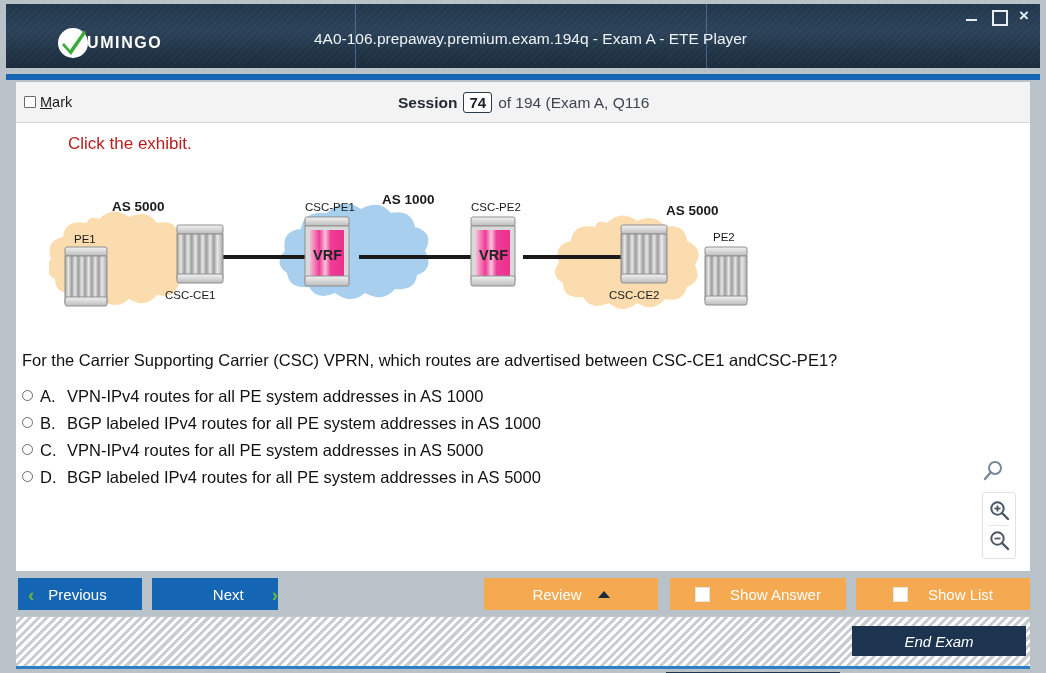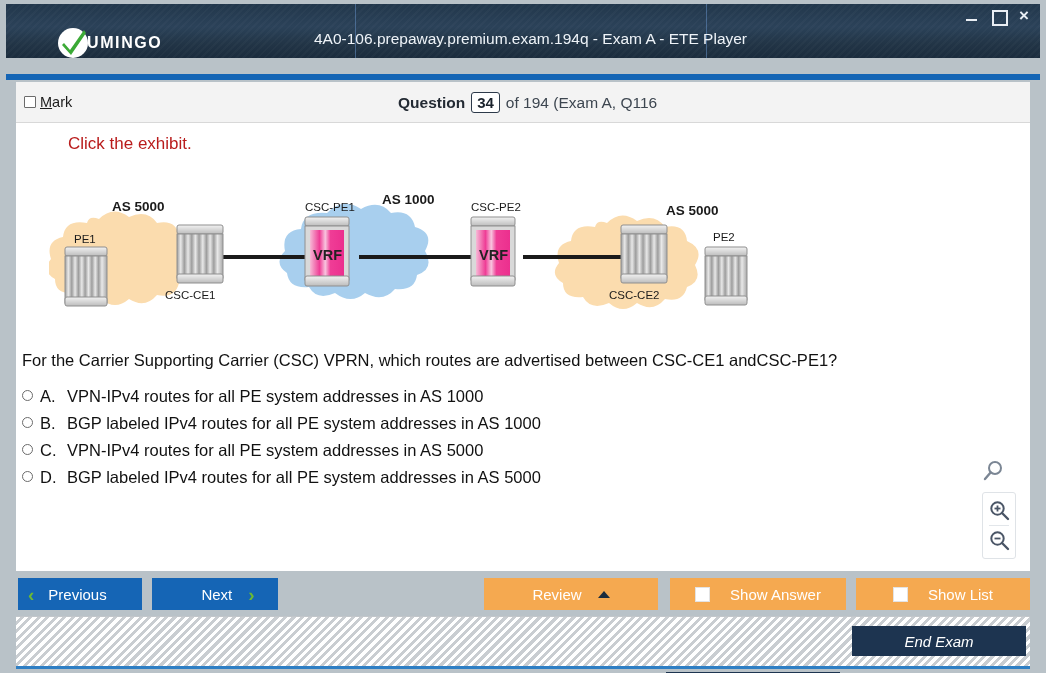--- a/index.html
+++ b/index.html
@@ -14,21 +14,21 @@
   
   #app {
     position: relative;
     width: 1046px; height: 673px;
     background: #b9c2c8;
   }
 
   
   .titlebar {
     position: absolute; left: 6px; top: 4px;
-    width: 1034px; height: 54px;
+    width: 1034px; height: 64px;
     background: linear-gradient(180deg,#22374c 0%,#2b4259 42%,#223547 72%,#1b2c3d 100%);
     overflow: hidden;
   }
   .titlebar::after{
     content:""; position:absolute; inset:0;
     background:
       repeating-linear-gradient(135deg, rgba(255,255,255,.022) 0 2px, rgba(0,0,0,0) 2px 5px);
     pointer-events:none;
   }
   .tb-div {
@@ -150,21 +150,21 @@
   .navrow {
     position: absolute; left: 16px; top: 578px; width: 1014px; height: 32px;
   }
   .btn {
     border: none; cursor: default; color: #fff;
     font-size: 15px; font-family: "Liberation Sans", sans-serif;
     display: flex; align-items: center; position: absolute; height: 32px;
   }
   .btn-blue { background: #1565b5; }
   .btn-prev { left: 2px; width: 124px; justify-content: flex-start; padding-left: 10px; gap: 14px; }
-  .btn-next { left: 136px; width: 126px; justify-content: center; padding-left: 26px; gap: 16px; }
+  .btn-next { left: 136px; width: 126px; justify-content: flex-end; padding-left: 26px; gap: 28px; }
   .chev { color: #6cb933; font-size: 19px; font-weight: bold; line-height: 1; }
 
   .btn-orange { background: #f5a950; }
   .btn-review { left: 468px; width: 174px; justify-content: center; gap: 16px; }
   .btn-review .caret {
     width: 0; height: 0; border-left: 6px solid transparent; border-right: 6px solid transparent;
     border-bottom: 7px solid #1b2c3d;
   }
   .btn-answer { left: 654px; width: 176px; justify-content: center; gap: 20px; }
   .btn-list  { left: 840px; width: 174px; justify-content: center; gap: 20px; }
@@ -218,22 +218,22 @@
   </div>
 
   <div class="accent"></div>
 
   <div class="qheader">
     <div class="mark-box">
       <span class="cbx"></span>
       <span class="mark-label"><u>M</u><span>ark</span></span>
     </div>
     <div class="qcount">
-      <span class="lbl">Question</span>
-      <span class="qnum">34</span>
+      <span class="lbl">Session</span>
+      <span class="qnum">74</span>
       <span>of 194 (Exam A, Q116</span>
     </div>
   </div>
 
   <div class="content">
 
     <div class="prompt">Click the exhibit.</div>
 
     <div class="exhibit">
       <svg width="740" height="165" viewBox="0 0 740 165">

